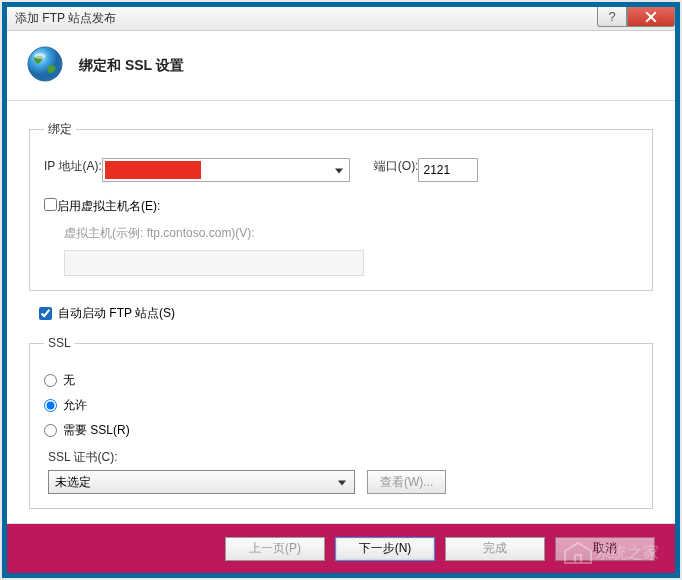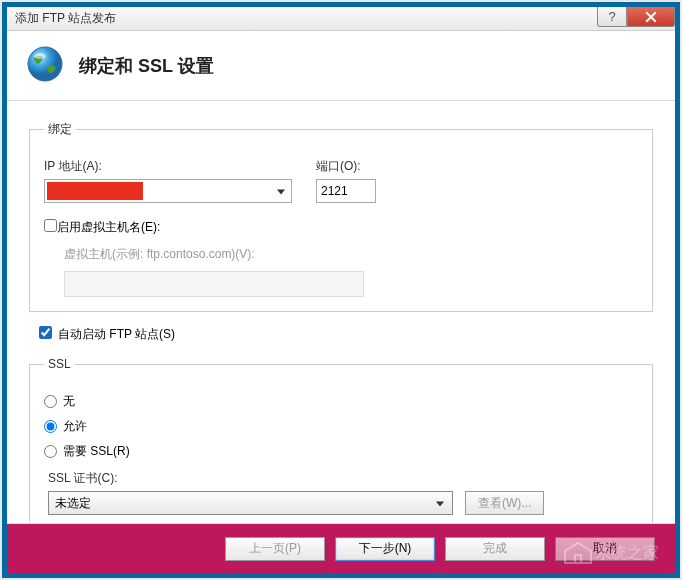--- a/index.html
+++ b/index.html
@@ -64,39 +64,39 @@
   
   .header {
     height: 70px;
     background: #fff;
     border-bottom: 1px solid #ddd;
     display: flex;
     align-items: center;
     padding: 0 18px;
   }
   .header-icon { margin-right: 14px; }
-  .header-title { font-size: 18px; font-weight: bold; color: #222; }
+  .header-title { font-size: 14px; font-weight: bold; color: #222; }
   
   .content {
     background: #fff;
     padding: 20px 22px 10px 22px;
     height: calc(100% - 24px - 70px - 50px);
     overflow: hidden;
   }
   fieldset {
     border: 1px solid #ccc;
     padding: 14px 14px 14px 14px;
     margin-bottom: 14px;
   }
   legend {
     padding: 0 4px;
     color: #333;
   }
   .row { display: flex; gap: 24px; margin-top: 6px; }
-  .col { display: flex; flex-direction: column; }
+  .col { display: flex; flex-direction: row; }
   .label { color: #333; margin-bottom: 4px; }
   .disabled-label { color: #999; margin-bottom: 4px; }
   .select-ip {
     width: 248px;
     height: 24px;
     border: 1px solid #aaa;
     background: #fff;
     position: relative;
     display: flex;
     align-items: center;
@@ -132,37 +132,37 @@
     width: 13px; height: 13px;
   }
   .vhost-section { margin-top: 10px; padding-left: 20px; }
   .vhost-input {
     width: 300px;
     height: 26px;
     border: 1px solid #ddd;
     background: #f6f6f6;
     margin-top: 4px;
   }
-  .auto-start { margin: 14px 0 14px 2px; display:flex; align-items:flex-start; gap:6px;padding-left:8px; }
+  .auto-start { margin: 14px 0 14px 2px; display:flex; align-items:center; gap:6px;padding-left:8px; }
   .auto-start input[type=checkbox] { accent-color: #1a6ac0; }
   .radio-row {
     display: flex;
     align-items: center;
     gap: 6px;
     margin: 8px 0;
   }
   input[type=radio] { width: 13px; height: 13px; }
   .cert-row {
     display: flex;
     align-items: center;
     gap: 12px;
     margin-top: 4px;
   }
   .cert-select {
-    width: 405px;
+    width: 307px;
     height: 24px;
     border: 1px solid #888;
     background: linear-gradient(#fdfdfd,#e8e8e8);
     display: flex;
     align-items: center;
     padding: 0 6px;
     position: relative;
     text-align: center;
   }
   .cert-select .select-arrow { right: 8px; }

